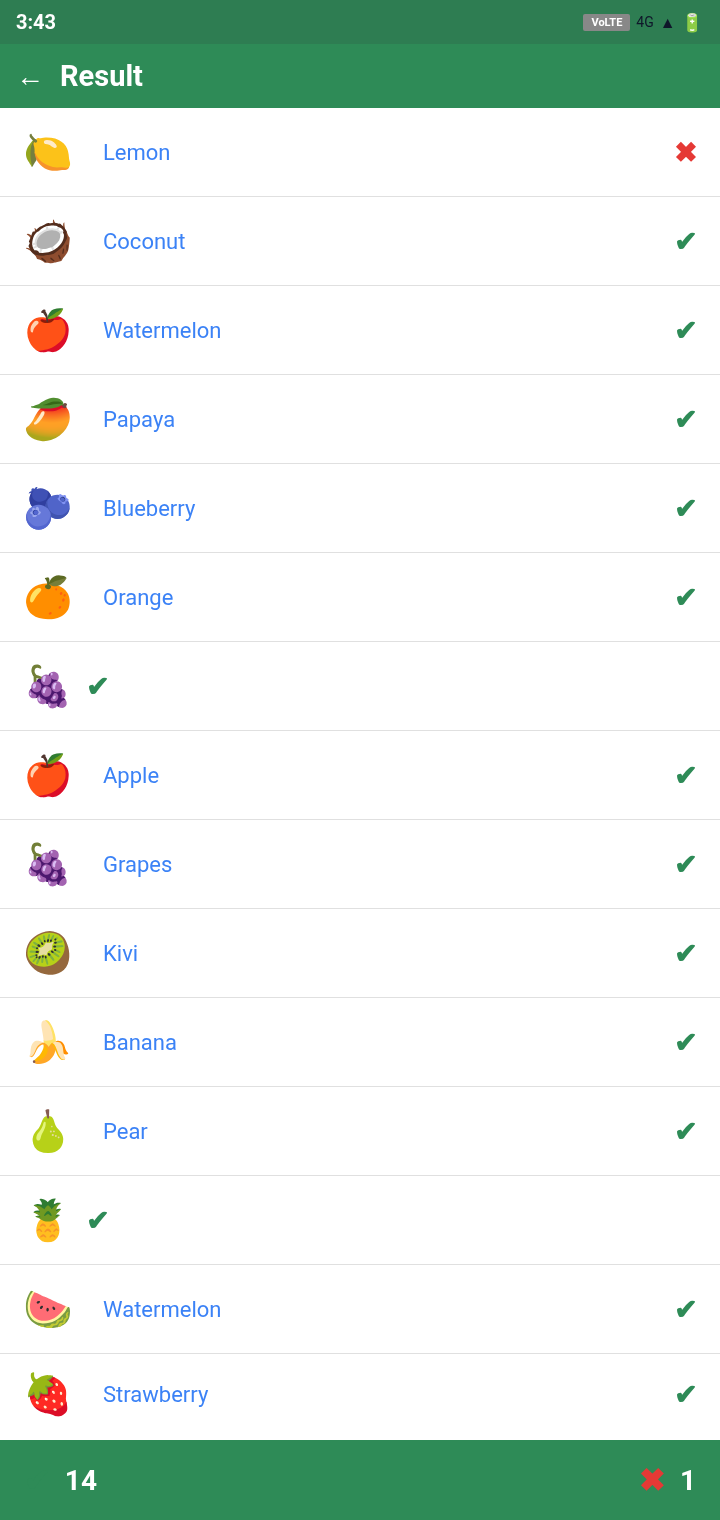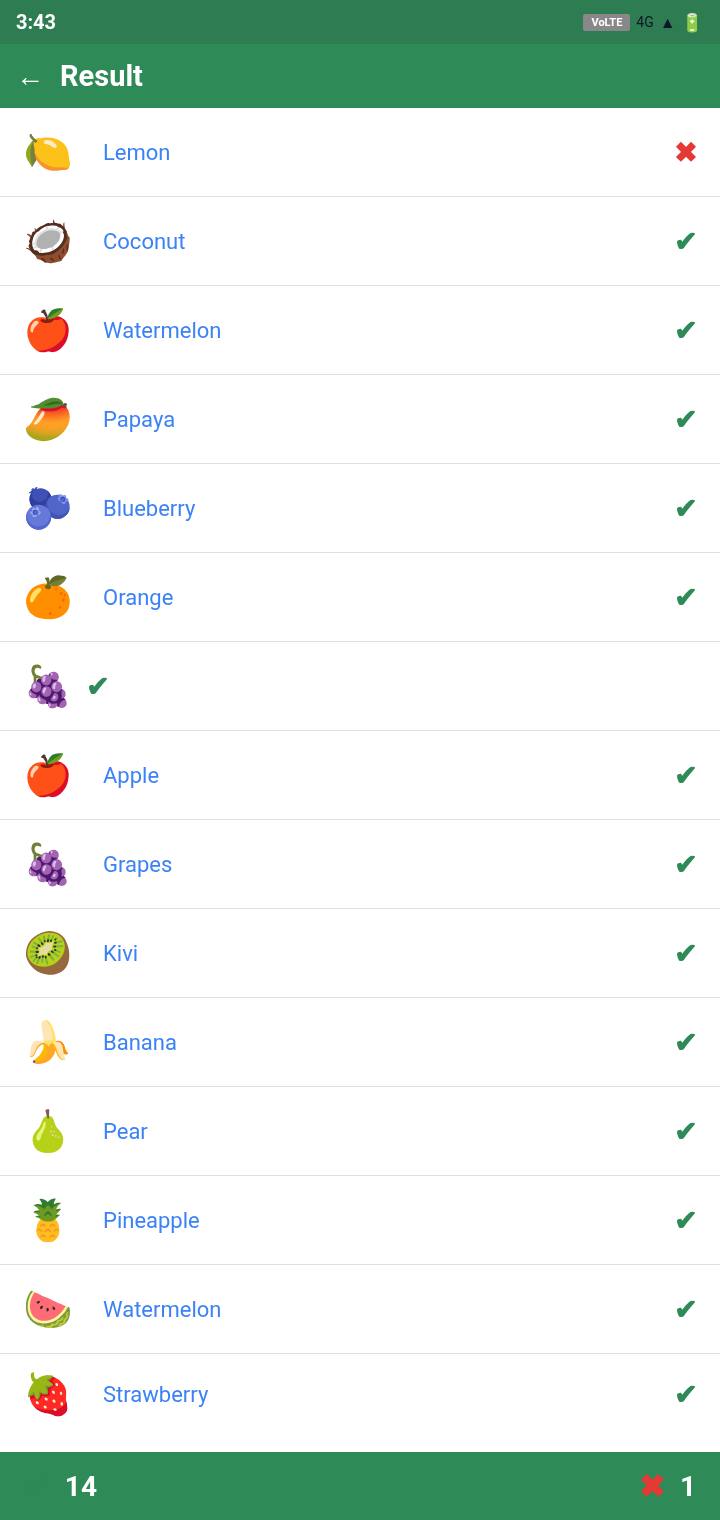--- a/index.html
+++ b/index.html
@@ -102,21 +102,21 @@
     .cross { color: #e53935; }
 
     
     .bottom-score-bar {
       background: #2e8b57;
       color: white;
       display: flex;
       align-items: center;
       justify-content: space-between;
       padding: 0 24px;
-      height: 68px;
+      height: 80px;
     }
     .score-section {
       display: flex;
       align-items: center;
       gap: 14px;
     }
     .score-icon {
       font-size: 32px;
       font-weight: bold;
     }
@@ -205,21 +205,20 @@
       <span class="fruit-name">Banana</span>
       <span class="result-icon check">✔</span>
     </div>
     <div class="fruit-item">
       <div class="fruit-emoji">🍐</div>
       <span class="fruit-name">Pear</span>
       <span class="result-icon check">✔</span>
     </div>
     <div class="fruit-item">
       <div class="fruit-emoji">🍍</div>
-      <span class="fruit-name">Pineapple</span>
       <span class="result-icon check">✔</span>
     </div>
     <div class="fruit-item">
       <div class="fruit-emoji">🍉</div>
       <span class="fruit-name">Watermelon</span>
       <span class="result-icon check">✔</span>
     </div>
     <div class="fruit-item partial-item">
       <div class="fruit-emoji">🍓</div>
       <span class="fruit-name">Strawberry</span>

